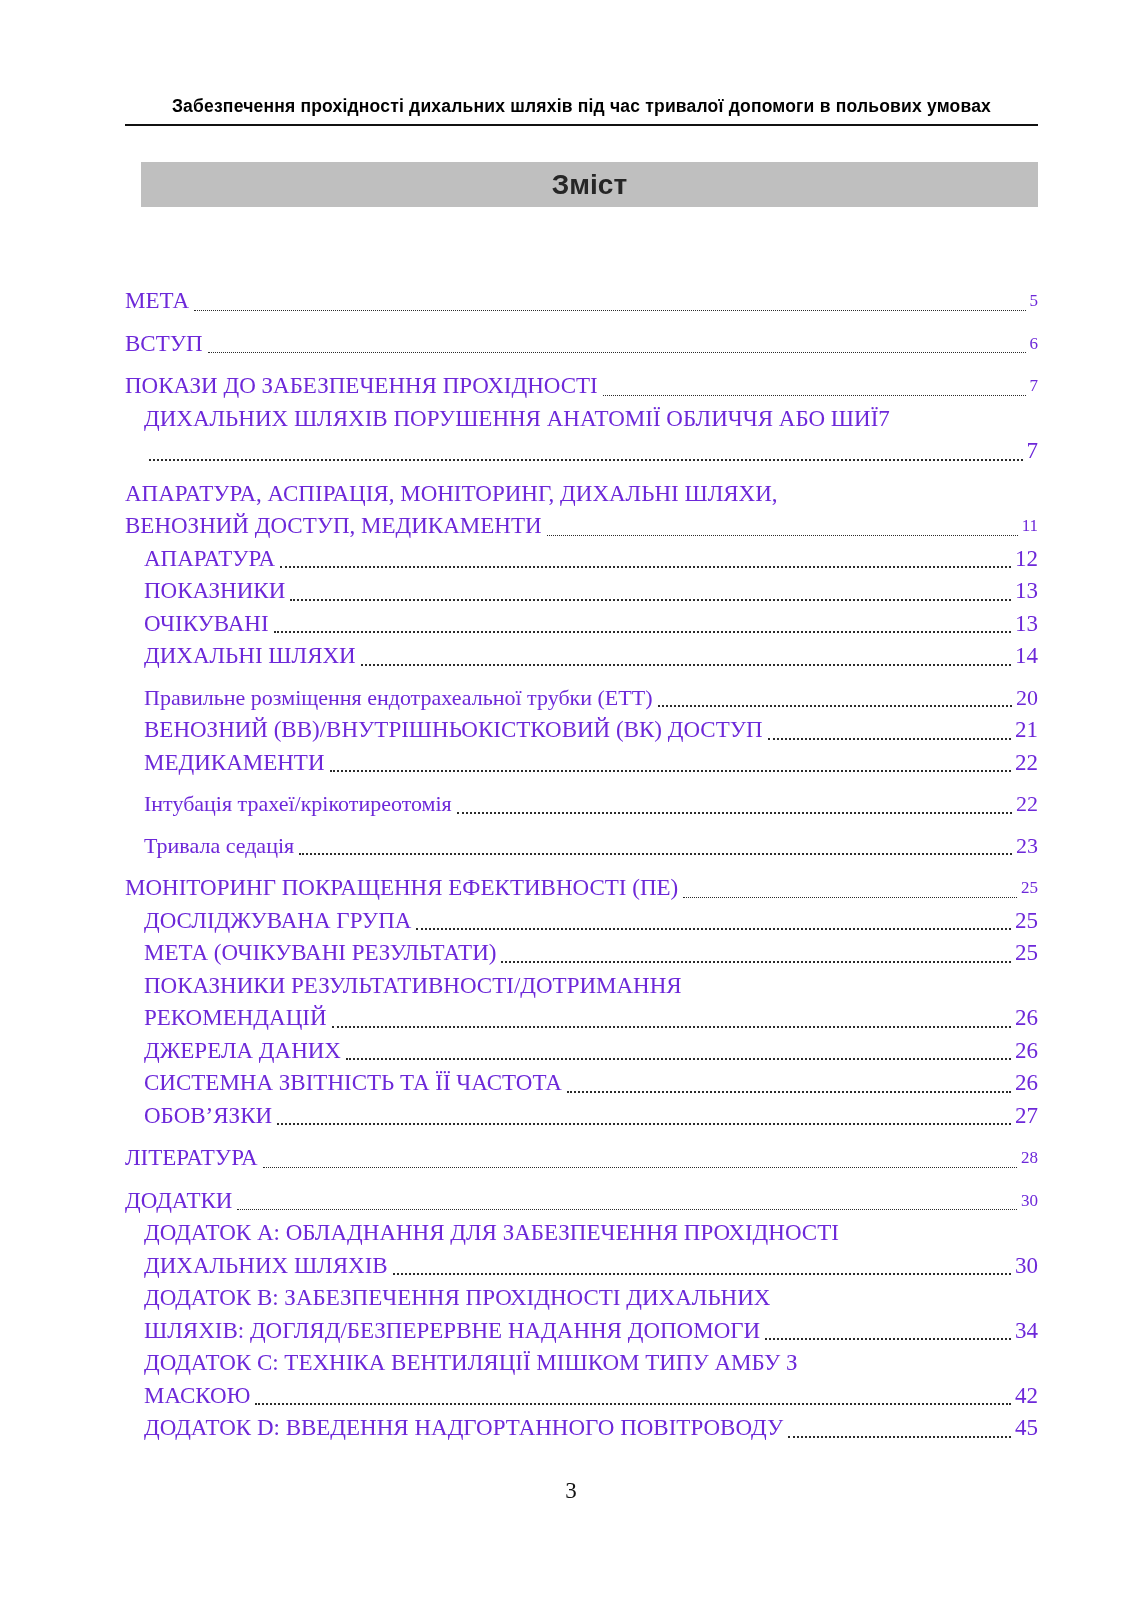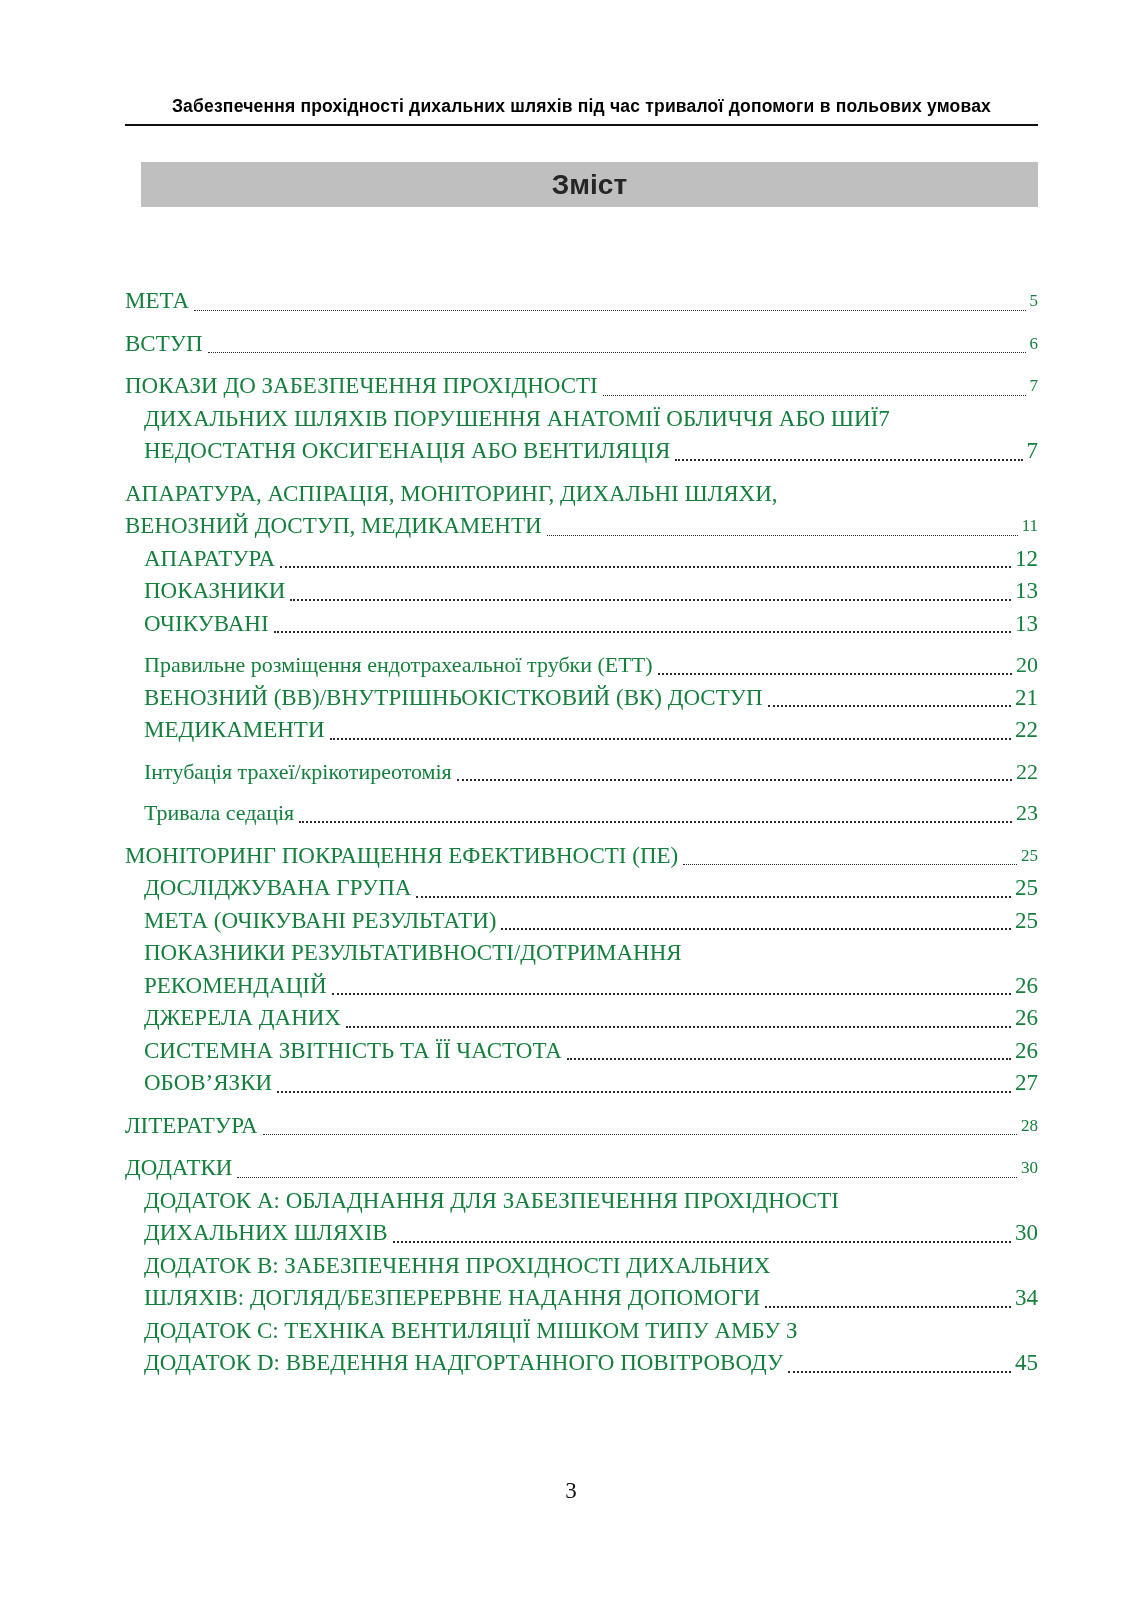--- a/index.html
+++ b/index.html
@@ -39,21 +39,21 @@
     font-weight: 700;
     font-size: 28px;
     color: #262626;
   }
   .toc {
     margin-top: 78px;
   }
   .toc-entry {
     font-size: 23px;
     line-height: 32.5px;
-    color: #15803d;
+    color: #6d28d9;
   }
   .toc-entry.level-0 { margin-top: 10px; }
   .toc-entry.level-1 { margin-left: 19px; }
   .toc-entry.mixed { font-size: 22px; margin-top: 9px; }
   .toc-line { display: flex; }
   .toc-text { flex: 0 0 auto; white-space: nowrap; }
   .toc-leader {
     flex: 1 1 auto;
     min-width: 8px;
     align-self: flex-end;
@@ -111,21 +111,20 @@
         </div>
       </div>
       <div class="toc-entry level-1 no-leader">
         <div class="toc-line">
           <span class="toc-text">ДИХАЛЬНИХ ШЛЯХІВ ПОРУШЕННЯ АНАТОМІЇ ОБЛИЧЧЯ АБО ШИЇ</span>
           <span class="toc-page">7</span>
         </div>
       </div>
       <div class="toc-entry level-1">
         <div class="toc-line">
-          <span class="toc-text">НЕДОСТАТНЯ ОКСИГЕНАЦІЯ АБО ВЕНТИЛЯЦІЯ</span>
           <span class="toc-leader"></span>
           <span class="toc-page">7</span>
         </div>
       </div>
       <div class="toc-entry level-0 small-page">
         <div class="toc-line">
           <span class="toc-text">АПАРАТУРА, АСПІРАЦІЯ, МОНІТОРИНГ, ДИХАЛЬНІ ШЛЯХИ,</span>
         </div>
         <div class="toc-line">
           <span class="toc-text">ВЕНОЗНИЙ ДОСТУП, МЕДИКАМЕНТИ</span>
@@ -147,20 +146,27 @@
           <span class="toc-page">13</span>
         </div>
       </div>
       <div class="toc-entry level-1">
         <div class="toc-line">
           <span class="toc-text">ОЧІКУВАНІ</span>
           <span class="toc-leader"></span>
           <span class="toc-page">13</span>
         </div>
       </div>
+      <div class="toc-entry level-1">
+        <div class="toc-line">
+          <span class="toc-text">ДИХАЛЬНІ ШЛЯХИ</span>
+          <span class="toc-leader"></span>
+          <span class="toc-page">14</span>
+        </div>
+      </div>
       <div class="toc-entry level-1 mixed">
         <div class="toc-line">
           <span class="toc-text">Правильне розміщення ендотрахеальної трубки (ЕТТ)</span>
           <span class="toc-leader"></span>
           <span class="toc-page">20</span>
         </div>
       </div>
       <div class="toc-entry level-1">
         <div class="toc-line">
           <span class="toc-text">ВЕНОЗНИЙ (ВВ)/ВНУТРІШНЬОКІСТКОВИЙ (ВК) ДОСТУП</span>
@@ -272,20 +278,25 @@
         <div class="toc-line">
           <span class="toc-text">ШЛЯХІВ: ДОГЛЯД/БЕЗПЕРЕРВНЕ НАДАННЯ ДОПОМОГИ</span>
           <span class="toc-leader"></span>
           <span class="toc-page">34</span>
         </div>
       </div>
       <div class="toc-entry level-1">
         <div class="toc-line">
           <span class="toc-text">ДОДАТОК C:  ТЕХНІКА ВЕНТИЛЯЦІЇ МІШКОМ ТИПУ АМБУ З</span>
         </div>
+        <div class="toc-line">
+          <span class="toc-text">МАСКОЮ</span>
+          <span class="toc-leader"></span>
+          <span class="toc-page">42</span>
+        </div>
       </div>
       <div class="toc-entry level-1">
         <div class="toc-line">
           <span class="toc-text">ДОДАТОК D:  ВВЕДЕННЯ НАДГОРТАННОГО ПОВІТРОВОДУ</span>
           <span class="toc-leader"></span>
           <span class="toc-page">45</span>
         </div>
       </div>
     </div>
 

